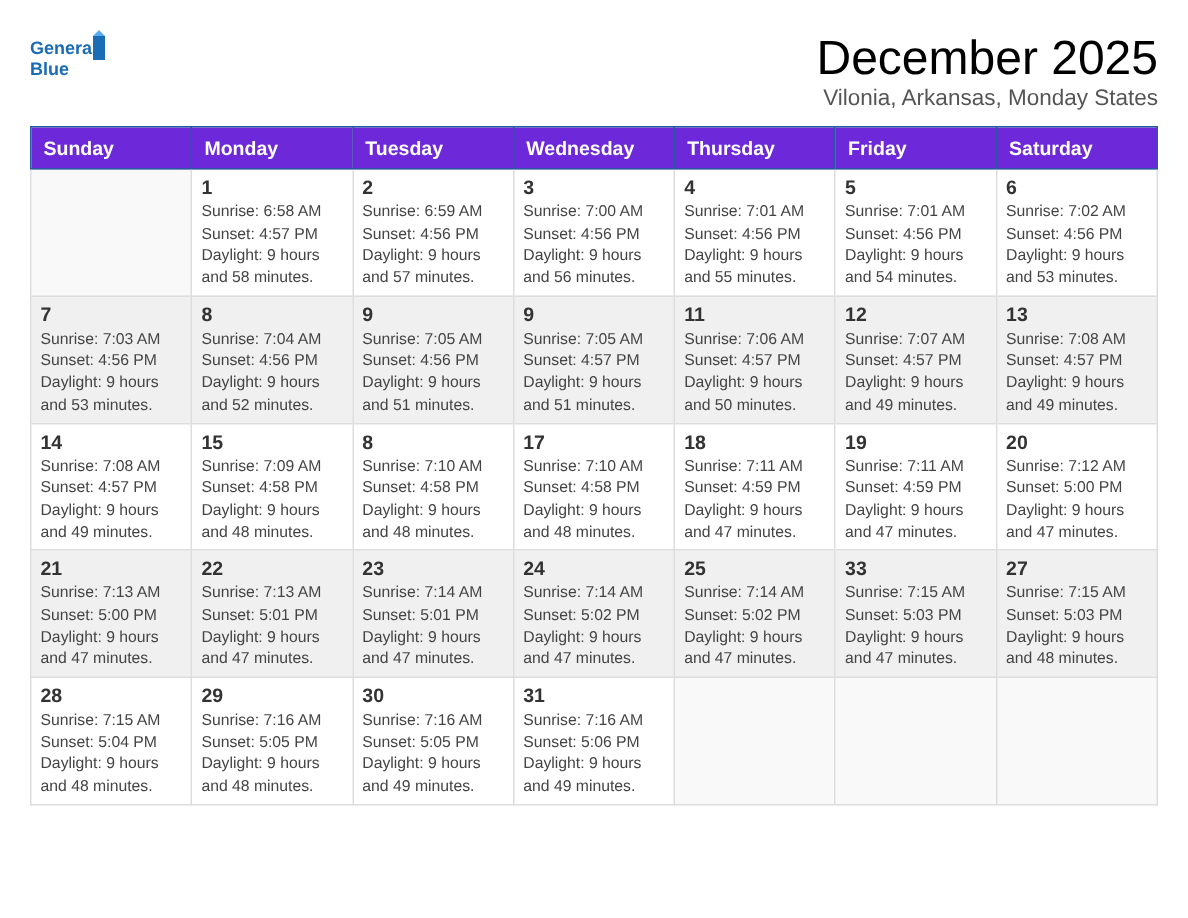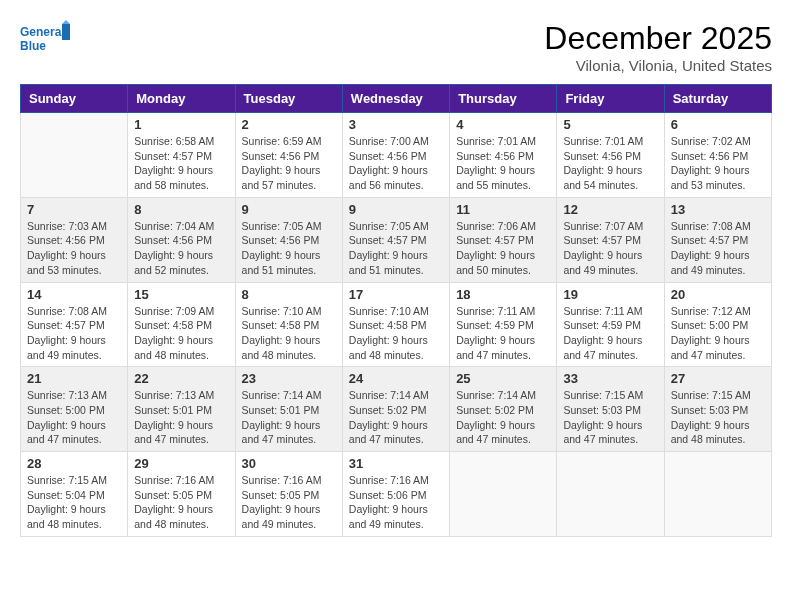--- a/index.html
+++ b/index.html
@@ -32,21 +32,21 @@
     .location {
       font-size: 15px;
       color: #555;
     }
     .calendar {
       width: 100%;
       border-collapse: collapse;
       border: 1px solid #ccc;
     }
     .calendar th {
-      background-color: #4c1d95;
+      background-color: #6d28d9;
       color: #fff;
       text-align: left;
       padding: 6px 8px;
       font-size: 13px;
       font-weight: bold;
       border: 1px solid #2558a0;
     }
     .calendar td {
       vertical-align: top;
       padding: 4px 6px;
@@ -83,21 +83,21 @@
   <div class="logo">
   <svg width="50" height="40" viewBox="0 0 50 40">
     <text x="0" y="16" font-size="12" font-weight="bold" fill="#1a6cb5" font-family="Arial">General</text>
     <text x="0" y="30" font-size="12" font-weight="bold" fill="#1a6cb5" font-family="Arial">Blue</text>
     <polygon points="42,4 50,4 50,20 42,20" fill="#1a6cb5"></polygon>
     <polygon points="46,0 50,4 42,4" fill="#5aacf0"></polygon>
   </svg>
 </div>
   <div class="title-area">
     <div class="month-title">December 2025</div>
-    <div class="location">Vilonia, Vilonia, United States</div>
+    <div class="location">Vilonia, Arkansas, Monday States</div>
   </div>
 </div>
 
 <table class="calendar">
   <thead>
     <tr>
     <th>Sunday</th>
         <th>Monday</th>
         <th>Tuesday</th>
         <th>Wednesday</th>

